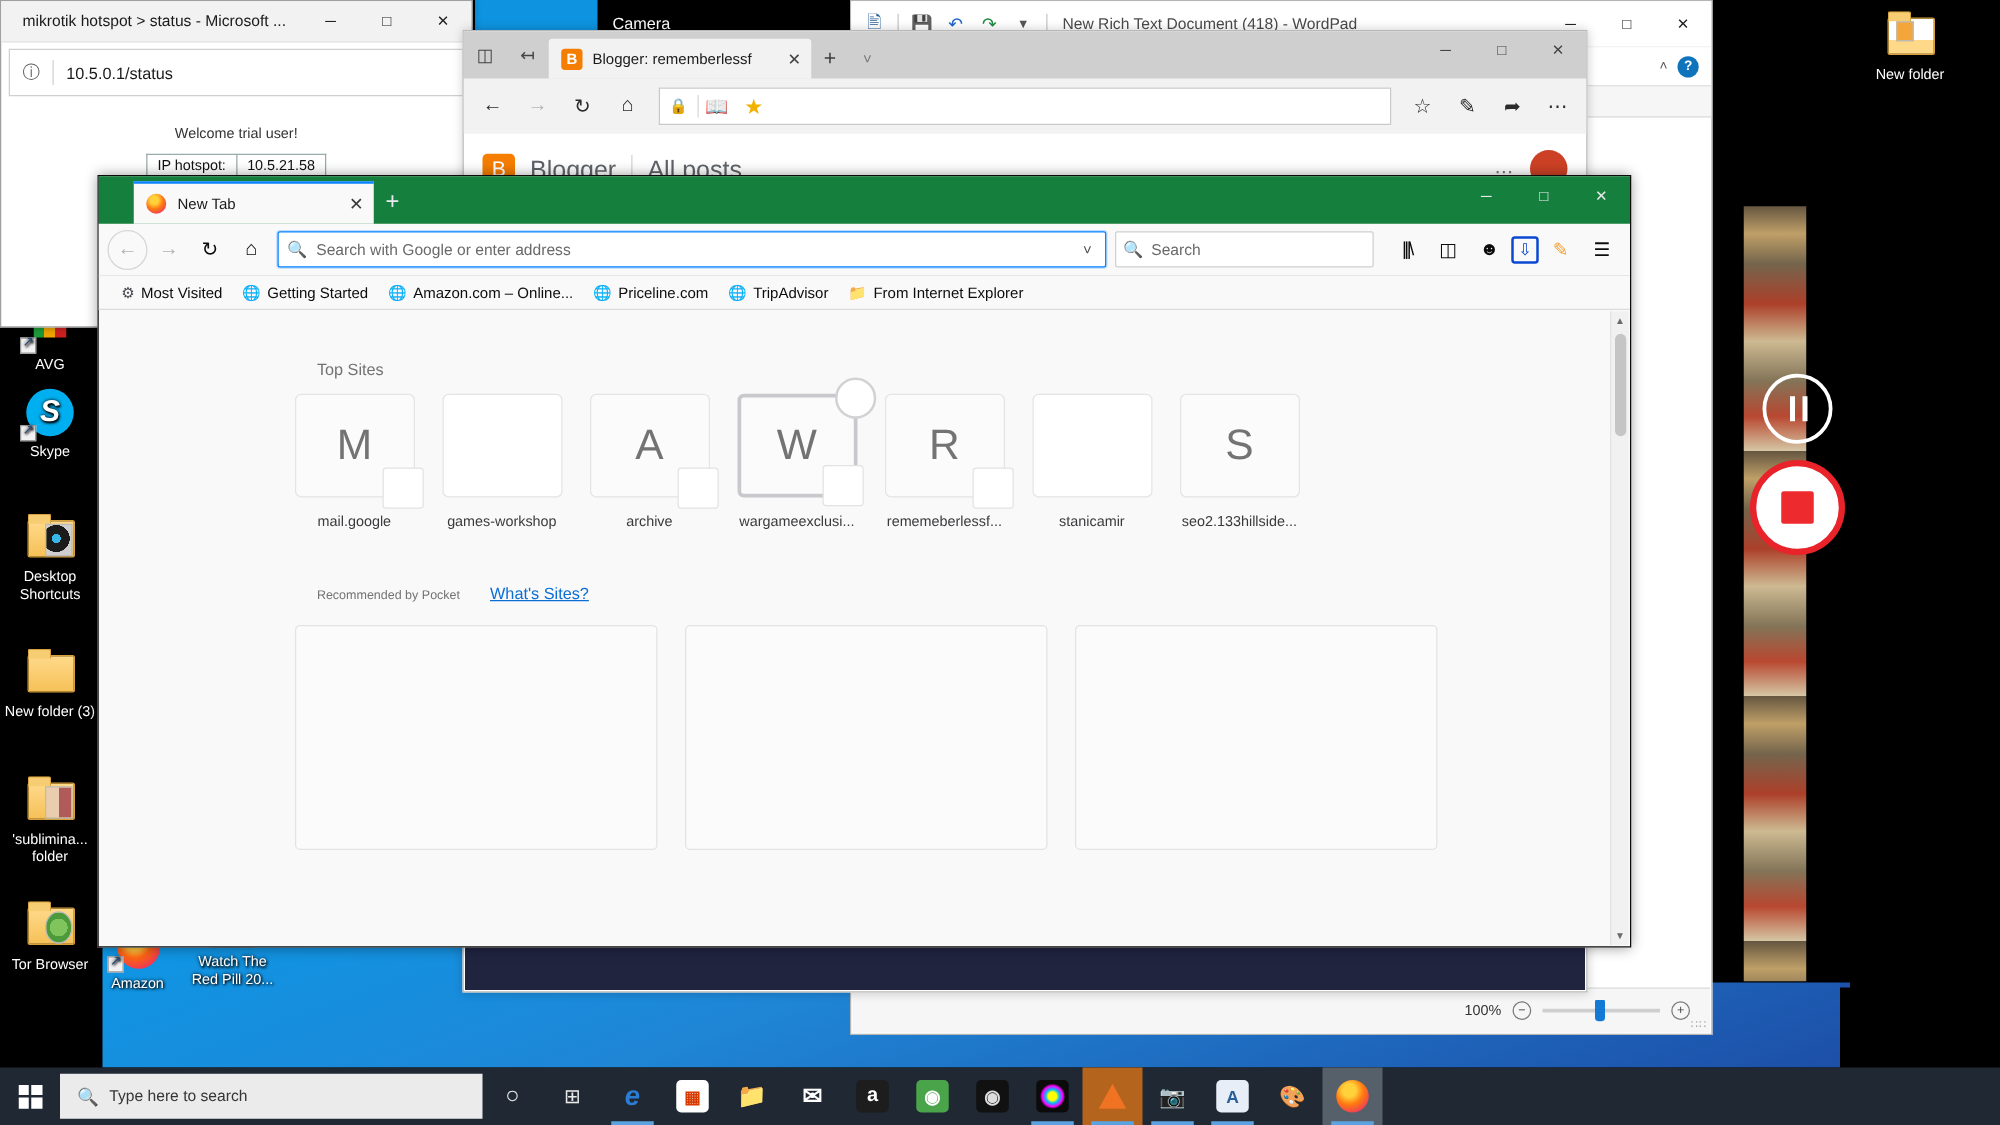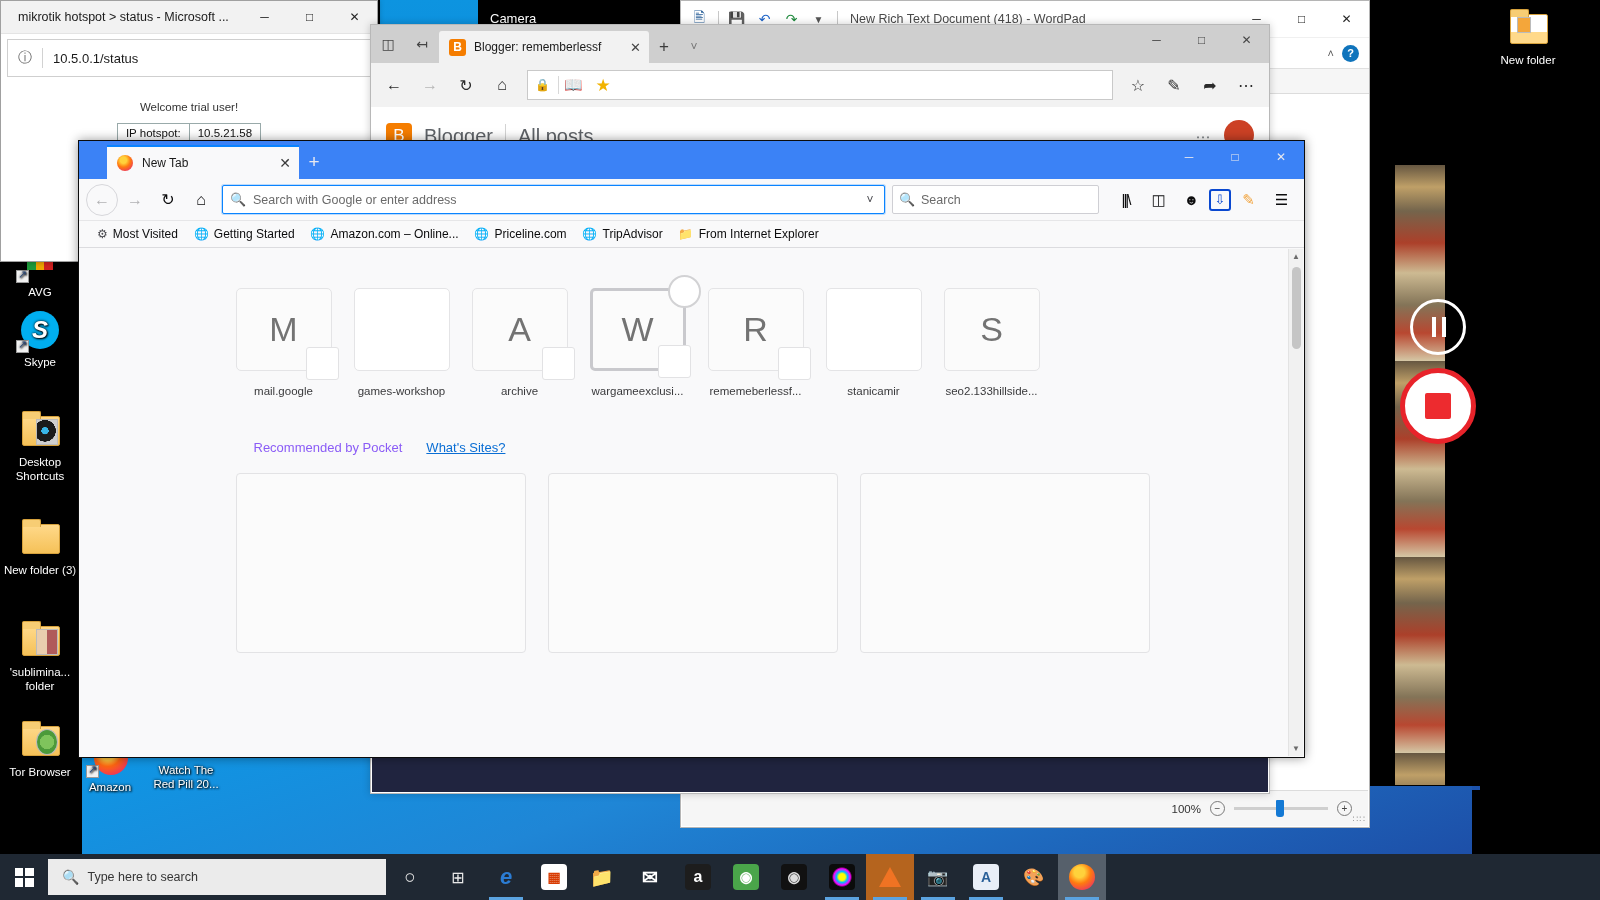--- a/index.html
+++ b/index.html
@@ -148,21 +148,21 @@
   .blogger-name { font-size: 20px; color: #5f6368; }
   .blogger-div { width: 1px; height: 24px; background: #d3d3d3; }
   .blogger-avatar { position: absolute; right: 14px; top: 12px; width: 30px; height: 30px; border-radius: 50%; background: #cc4125; }
   .blogger-dots { position: absolute; right: 56px; top: 20px; font-size: 15px; color: #70757a; letter-spacing: 1.5px; }
   .blogger-navy { position: absolute; left: 0; right: 0; top: 56px; height: 700px; background: #20243f; }
   .blogger-rows { position: absolute; left: 430px; top: 140px; color: #b8bcd0; font-size: 11px; letter-spacing: 6px; }
 
   
   .win-ff { position: absolute; left: 78px; top: 140px; width: 1227px; height: 618px;
             background: #f9f9fa; border: 1px solid #0c0c0c; box-shadow: 0 0 10px rgba(0,0,0,.4); }
-  .ff-titlebar { height: 38px; background: #3b82f6; display: flex; align-items: flex-end; position: relative; }
+  .ff-titlebar { height: 38px; background: #15803d; display: flex; align-items: flex-end; position: relative; }
   .ff-tab { margin-left: 28px; height: 34px; width: 192px; background: #f9f9fa; border-top: 2px solid #0a84ff;
             display: flex; align-items: center; padding: 0 8px 0 10px; gap: 9px; }
   .ff-tab .fav { width: 16px; height: 16px; position: relative; }
   .ff-tab .lbl { flex: 1; font-size: 12px; color: #1a1a1a; white-space: nowrap; overflow: hidden; }
   .ff-tab .x { font-size: 14px; color: #3b3b3b; }
   .ff-plus { width: 30px; height: 34px; color: #e8e8ef; font-size: 19px; display: flex; align-items: center; justify-content: center; }
   .ff-wbtns { position: absolute; right: 0; top: 0; display: flex; }
   .ff-wbtn { width: 46px; height: 32px; display: flex; align-items: center; justify-content: center; color: #e9e9ee; font-size: 12px; }
   .ff-navbar { height: 42px; background: #f9f9fa; display: flex; align-items: center; padding: 0 7px; gap: 1px;
                border-bottom: 1px solid #e6e6e8; }
@@ -202,21 +202,21 @@
   .nt-sq .letter { font-size: 34px; color: #737373; font-weight: 300; }
   .nt-sq.sel { border: 3px solid #c9c9cd; }
   .nt-badge { position: absolute; right: -8px; bottom: -10px; width: 33px; height: 33px; background: #fff;
               border: 1px solid #e2e2e4; border-radius: 3px; }
   .nt-amazon-dot { position: absolute; right: 3px; bottom: 0px; width: 37px; height: 37px; background: #1263d2; border-radius: 50%; }
   .nt-cursor { position: absolute; right: -18px; top: -16px; width: 33px; height: 33px; background: #fff;
                border: 2px solid #d2d2d4; border-radius: 50%; }
   .nt-label { margin-top: 14px; text-align: center; font-size: 11.5px; color: #3a3a3c; white-space: nowrap;
               overflow: hidden; text-overflow: ellipsis; }
   .nt-pocket-row { display: flex; align-items: baseline; gap: 24px; margin: 43px 0 0 22px; }
-  .nt-pocket-title { font-size: 13px; color: #8b5cf6; }
+  .nt-pocket-title { font-size: 10px; color: #737373; }
   .nt-pocket-link { font-size: 13px; color: #0a6ed4; }
   .nt-cards { display: flex; gap: 22px; margin: 18px 0 0 4px; }
   .nt-card { width: 290px; height: 180px; background: #fbfbfb; border: 1px solid #e3e3e5; border-radius: 4px; }
 
   
   .taskbar { position: absolute; left: 0; bottom: 0; width: 1600px; height: 46px; background: #1f2833; display: flex; align-items: center; }
   .tb-start { width: 48px; height: 46px; display: flex; align-items: center; justify-content: center; }
   .tb-start .logo { width: 19px; height: 19px; display: grid; grid-template-columns: 1fr 1fr; grid-template-rows: 1fr 1fr; gap: 2px; }
   .tb-start .logo i { background: #fff; display: block; }
   .tb-searchbox { width: 338px; height: 36px; background: #ebebeb; display: flex; align-items: center; gap: 8px; padding-left: 14px; }
@@ -501,20 +501,21 @@
       </span>
       <span class="ff-bm">
         <span class="ic" style="color:#b9b9bb;">📁</span>
         <span>From Internet Explorer</span>
       </span>
     </div>
 
     <div class="ff-content">
 
       <div class="nt-wrap">
+        <div class="nt-section-title">Top Sites</div>
         <div class="nt-tiles">
 
 
           <div class="nt-tile">
             <div class="nt-sq">
               <span class="letter">M</span>
               <span class="nt-badge"></span>
             </div>
             <div class="nt-label">mail.google</div>
           </div>

